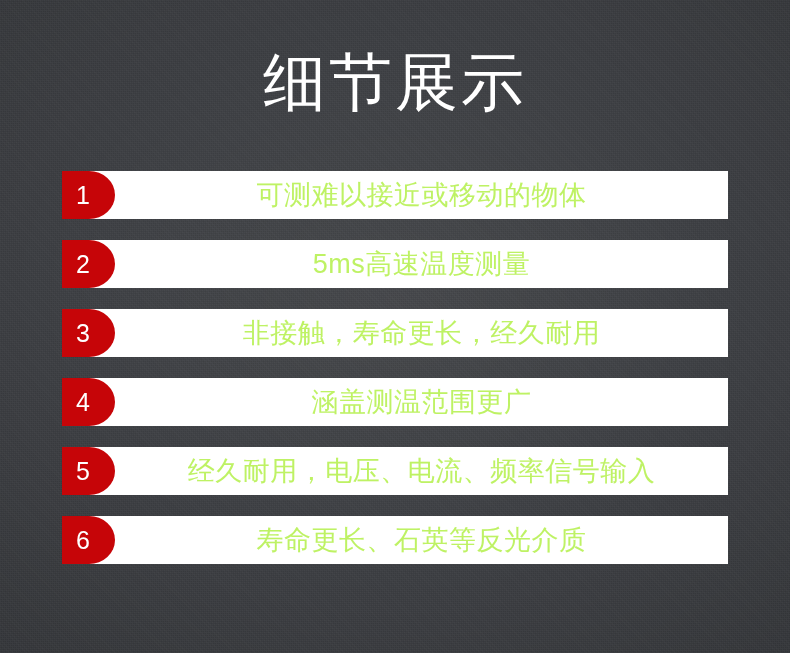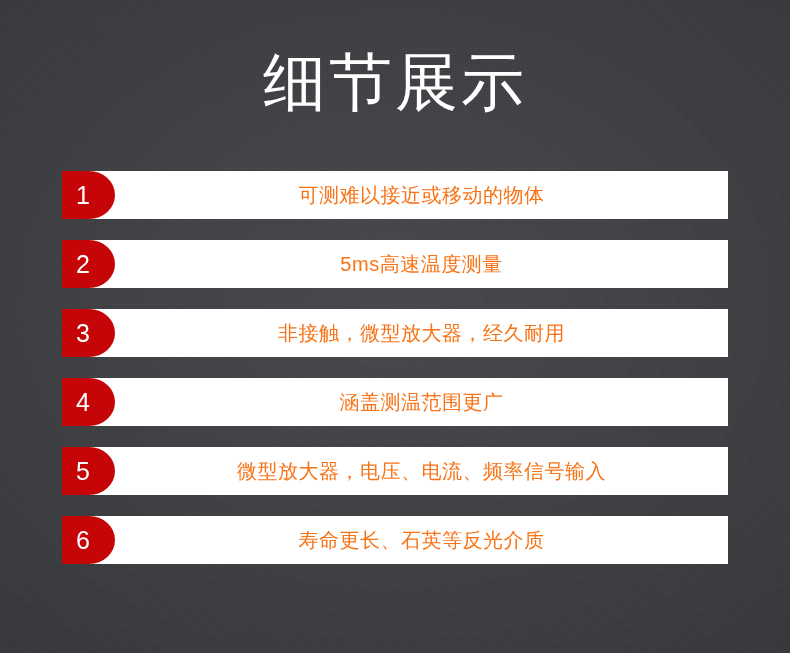--- a/index.html
+++ b/index.html
@@ -123,22 +123,22 @@
   }
 
   .row-text {
     position: absolute;
     left: 53px;
     top: 0;
     width: 613px;
     height: 48px;
     line-height: 48px;
     text-align: center;
-    color: #f97316;
-    font-size: 20px;
+    color: #bef264;
+    font-size: 27px;
     font-weight: 400;
     letter-spacing: 0.5px;
     white-space: nowrap;
     z-index: 2;
   }
 </style>
 </head>
 <body>
 
 <div id="poster">
@@ -163,35 +163,35 @@
         <div class="row-bar"></div>
         <div class="row-badge"></div>
         <div class="row-number">2</div>
         <div class="row-text">5ms高速温度测量</div>
       </div>
 
       <div class="feature-row">
         <div class="row-bar"></div>
         <div class="row-badge"></div>
         <div class="row-number">3</div>
-        <div class="row-text">非接触，微型放大器，经久耐用</div>
+        <div class="row-text">非接触，寿命更长，经久耐用</div>
       </div>
 
       <div class="feature-row">
         <div class="row-bar"></div>
         <div class="row-badge"></div>
         <div class="row-number">4</div>
         <div class="row-text">涵盖测温范围更广</div>
       </div>
 
       <div class="feature-row">
         <div class="row-bar"></div>
         <div class="row-badge"></div>
         <div class="row-number">5</div>
-        <div class="row-text">微型放大器，电压、电流、频率信号输入</div>
+        <div class="row-text">经久耐用，电压、电流、频率信号输入</div>
       </div>
 
       <div class="feature-row">
         <div class="row-bar"></div>
         <div class="row-badge"></div>
         <div class="row-number">6</div>
         <div class="row-text">寿命更长、石英等反光介质</div>
       </div>
 
     </div>

